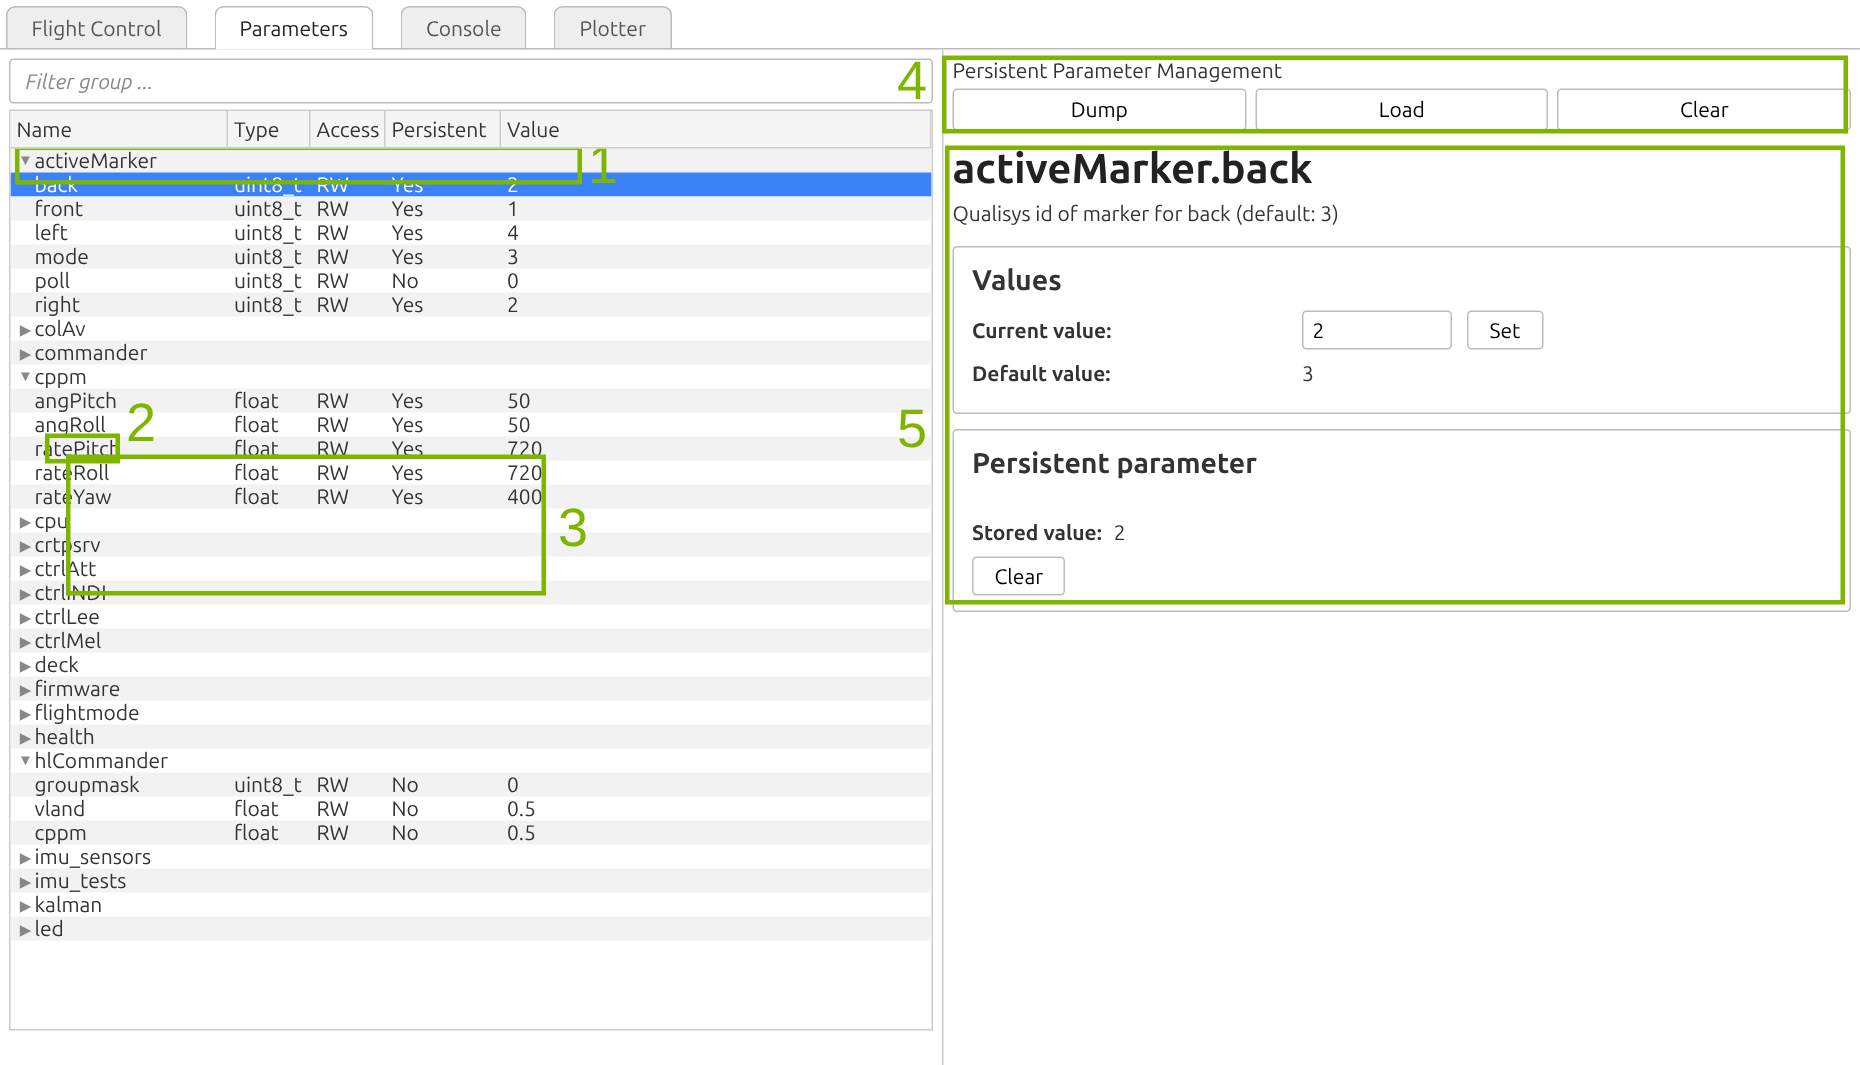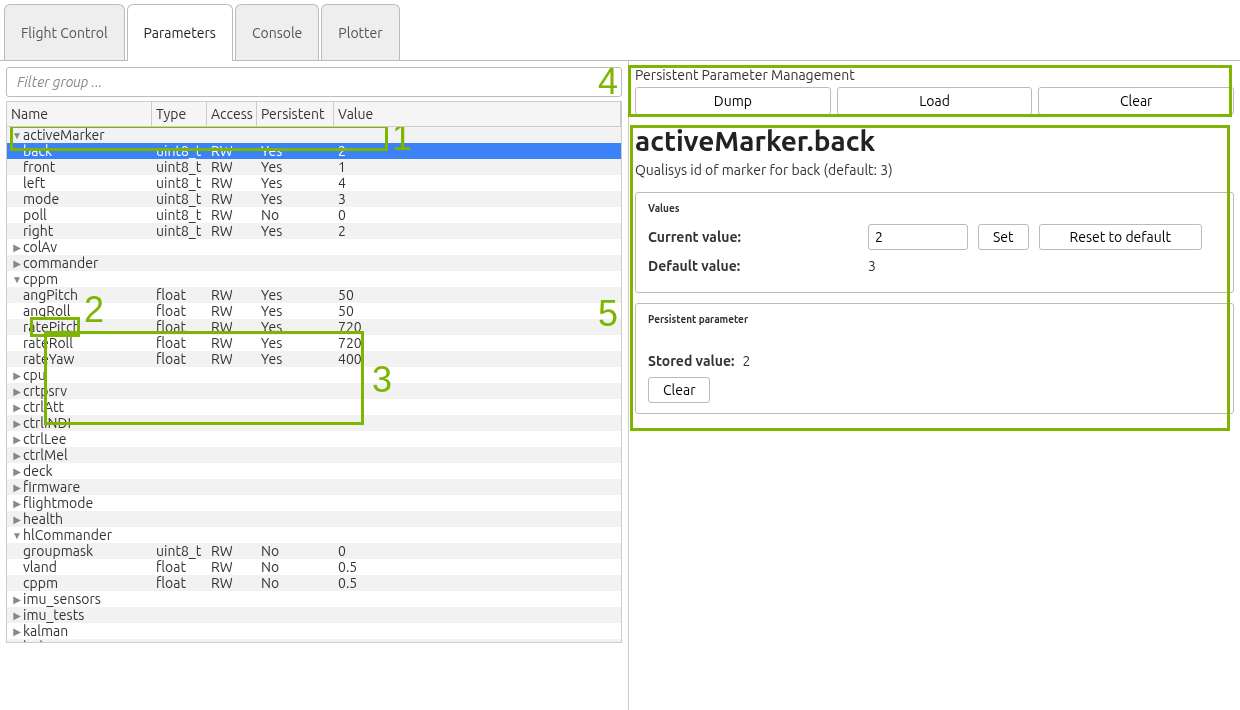--- a/index.html
+++ b/index.html
@@ -1,26 +1,26 @@
 <!DOCTYPE html>
 <html><head>
 <meta charset="utf-8">
 <style>
 * { box-sizing: border-box; margin: 0; padding: 0; font-family: "Ubuntu", "Segoe UI", sans-serif; }
 body { background: #fff; font-size: 14px; color: #333; }
 .app { width: 1240px; height: 710px; position: relative; overflow: hidden; }
 .tabs { display: flex; gap: 0; padding: 4px 4px 0 4px; }
-.tab { padding: 20px 16px; border: 1px solid #bbb; border-bottom: none; border-radius: 6px 6px 0 0; background: #eee; color: #555; cursor: pointer; margin-right: 2px; font-size: 14px; }
+.tab { padding: 6px 16px; border: 1px solid #bbb; border-bottom: none; border-radius: 6px 6px 0 0; background: #eee; color: #555; cursor: pointer; margin-right: 18px; font-size: 14px; }
 .tab.active { background: #fff; color: #222; position: relative; z-index: 2; }
 .tab-body { border-top: 1px solid #bbb; margin-top: -1px; display: flex; height: calc(100% - 32px); position: relative; }
 .left-pane { width: 628px; padding: 6px; position: relative; }
 .right-pane { flex: 1; border-left: 1px solid #ccc; padding: 6px; position: relative; }
 .filter-input { width: 100%; padding: 6px 10px; border: 1px solid #bbb; border-radius: 3px; font-style: italic; color: #888; font-size: 14px; margin-bottom: 4px; }
 .filter-input::placeholder { color: #888; font-style: italic; }
-.tree-wrap { border: 1px solid #ccc; height: 542px; overflow-y: scroll; position: relative; }
+.tree-wrap { border: 1px solid #ccc; height: 614px; overflow-y: scroll; position: relative; }
 .tree-header { display: flex; background: #f5f5f5; border-bottom: 1px solid #ccc; font-size: 14px; color: #333; position: sticky; top: 0; z-index: 1; }
 .tree-header .col { padding: 4px 4px; border-right: 1px solid #ccc; }
 .col-name { width: 145px; }
 .col-type { width: 55px; }
 .col-access { width: 50px; }
 .col-persistent { width: 77px; }
 .col-value { flex: 1; }
 .tree-rows { }
 .row { display: flex; align-items: center; font-size: 14px; }
 .row.alt { background: #f2f2f2; }
@@ -36,21 +36,21 @@
 .indent-1 { padding-left: 20px; }
 .indent-2 { padding-left: 54px; }
 
 .persist-title { font-size: 14px; margin-bottom: 4px; }
 .persist-btns { display: flex; gap: 6px; margin-bottom: 10px; }
 .btn { flex: 1; padding: 5px 12px; border: 1px solid #bbb; border-radius: 3px; background: #fff; font-size: 14px; cursor: pointer; text-align: center; }
 .btn.sm { flex: 0 0 auto; padding: 4px 14px; }
 .param-title { font-size: 28px; font-weight: 700; color: #222; margin: 4px 0 6px 0; }
 .param-desc { font-size: 14px; color: #333; margin-bottom: 14px; }
 .panel { border: 1px solid #bbb; border-radius: 3px; padding: 10px 12px; margin-bottom: 10px; }
-.panel h3 { font-size: 10px; font-weight: 700; margin-bottom: 10px; }
+.panel h3 { font-size: 19px; font-weight: 700; margin-bottom: 10px; }
 .val-row { display: flex; align-items: center; gap: 10px; margin-bottom: 8px; }
 .val-label { width: 130px; font-weight: 700; font-size: 14px; }
 .val-input { width: 100px; padding: 4px 6px; border: 1px solid #bbb; border-radius: 3px; font-size: 14px; }
 .persist-row { display: flex; align-items: center; gap: 8px; margin-top: 28px; }
 
 .annot-box { position: absolute; border: 3px solid #7db500; pointer-events: none; }
 .annot-num { position: absolute; color: #7db500; font-size: 36px; font-weight: 400; font-family: sans-serif; pointer-events: none; }
 
 .tree-wrap::-webkit-scrollbar { width: 14px; }
 .tree-wrap::-webkit-scrollbar-track { background: #f0f0f0; }
@@ -425,21 +425,20 @@
       <div class="param-title">activeMarker.back</div>
       <div class="param-desc">Qualisys id of marker for back (default: 3)</div>
 
       <div class="panel">
         <h3>Values</h3>
         <div class="val-row">
           <div class="val-label">Current value:</div>
           <div style="width:70px;"></div>
           <input class="val-input" value="2" style="">
           <button class="btn sm">Set</button>
-          <button class="btn" style="flex:0 0 auto; padding:4px 30px;">Reset to default</button>
         </div>
         <div class="val-row">
           <div class="val-label">Default value:</div>
           <div style="width:70px;"></div>
           <div>3</div>
         </div>
       </div>
 
       <div class="panel">
         <h3>Persistent parameter</h3>

